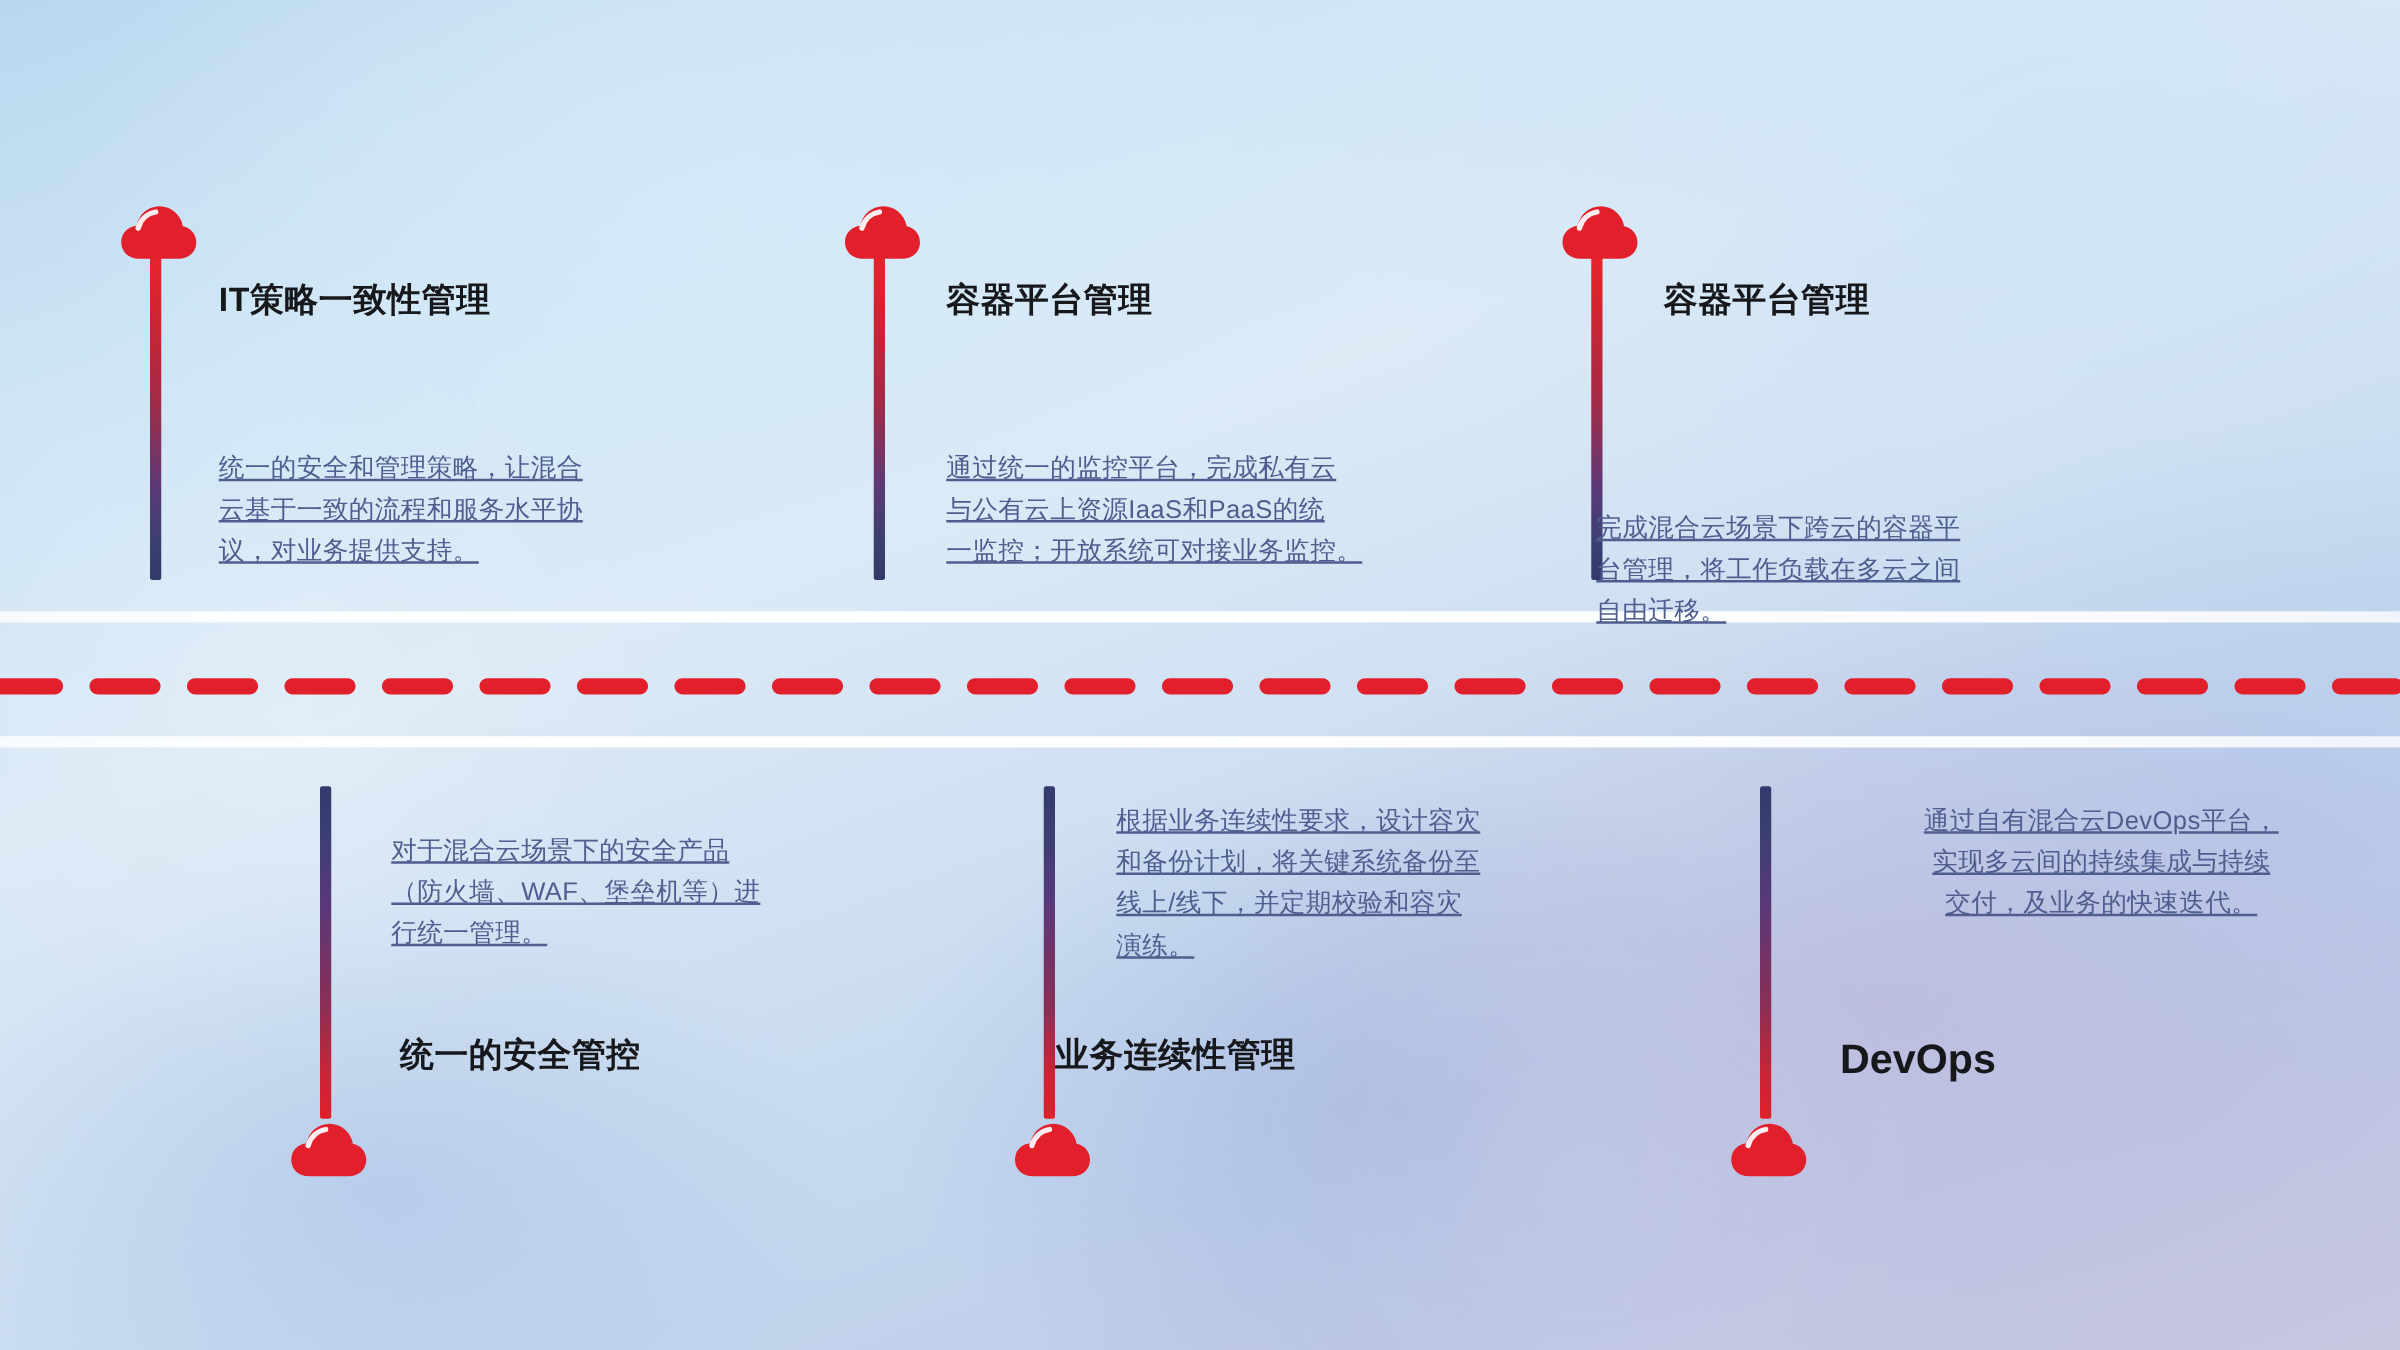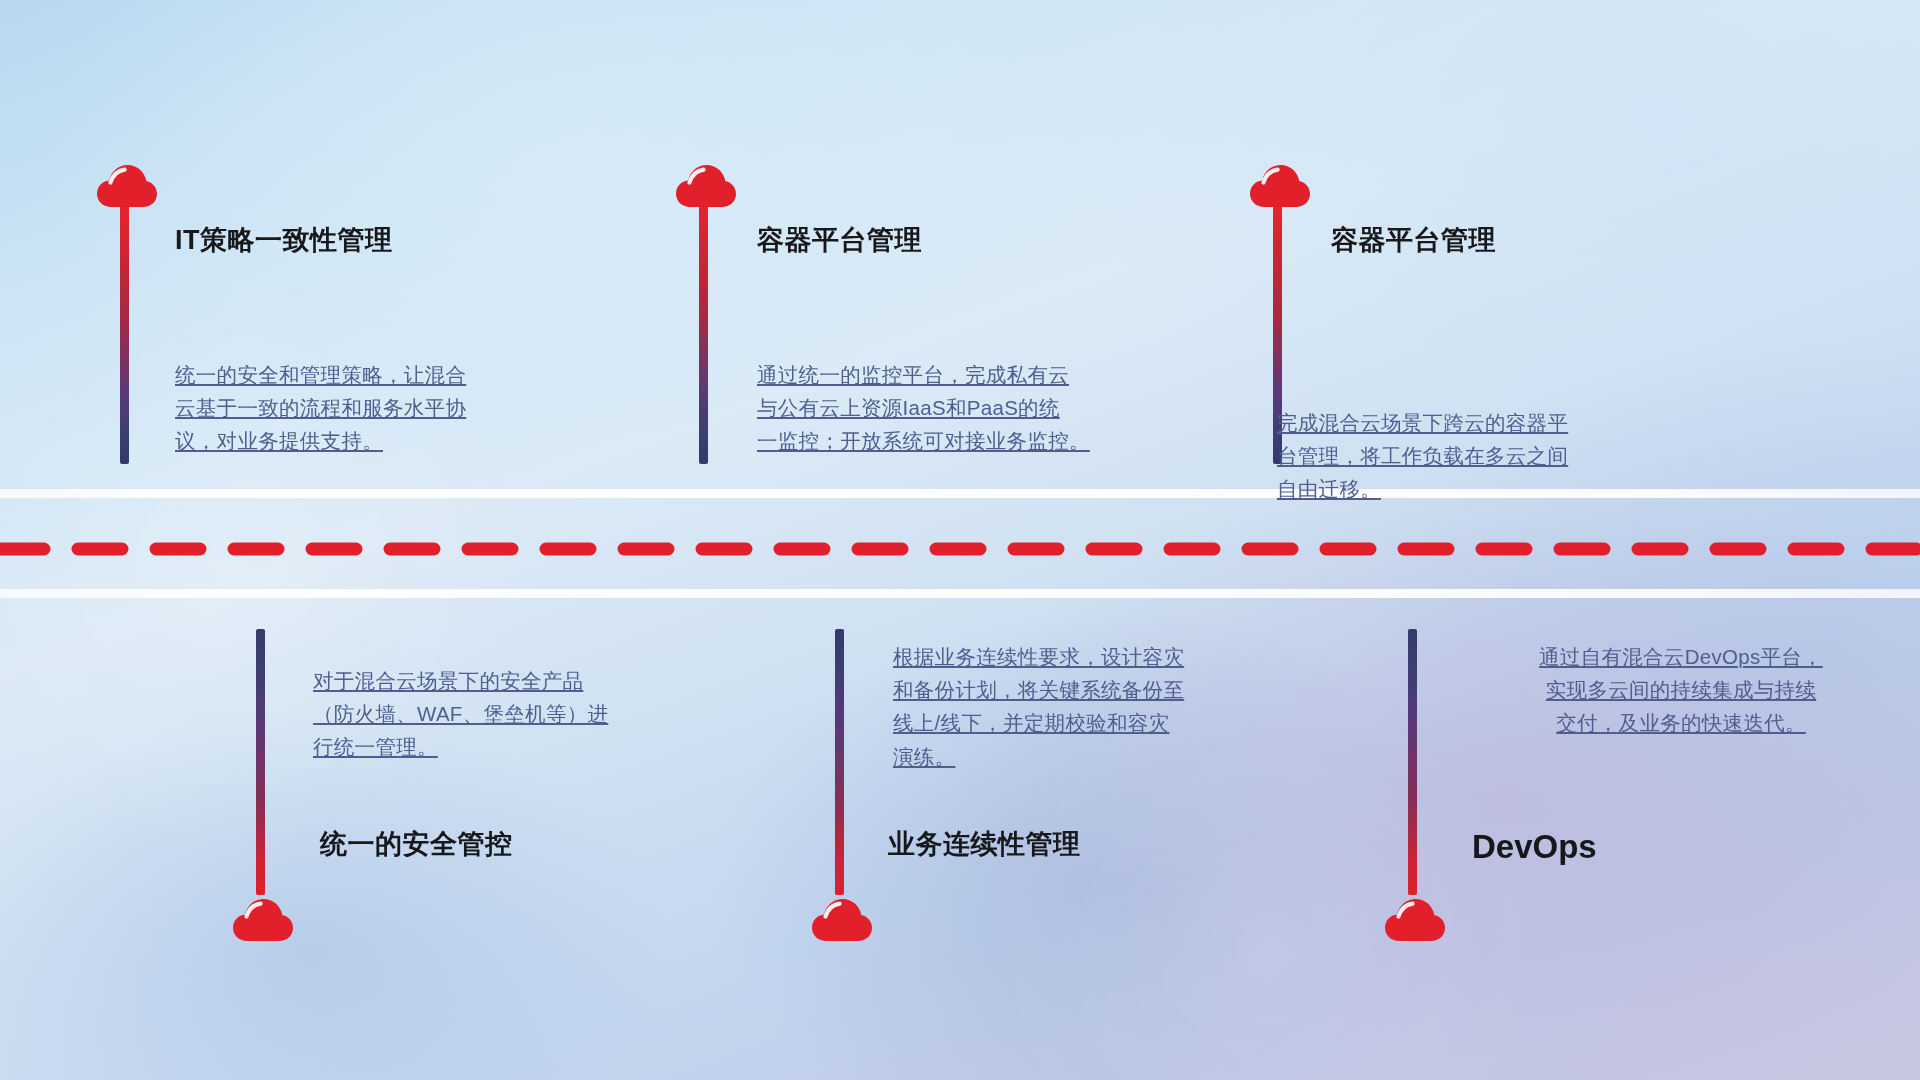--- a/index.html
+++ b/index.html
@@ -190,21 +190,21 @@
       <path d="M14.5 19.5 C16.6 12.5 22.0 7.6 28.6 6.6" fill="none" stroke="#ffffff" stroke-width="4.2" stroke-linecap="round" opacity="0.92"></path>
     </svg>
   </div>
 
   <div class="panel">
     <div class="stem up" style="left:835px; top:629px; height:266px;"></div>
     <div class="panel-body" style="left:893px; top:640px; width:430px;">根据业务连续性要求，设计容灾
 和备份计划，将关键系统备份至
 线上/线下，并定期校验和容灾
 演练。</div>
-    <div class="panel-title" style="left:888px; top:828px;">业务连续性管理</div>
+    <div class="panel-title" style="left:844px; top:828px;">业务连续性管理</div>
     <svg class="cloud-icon" style="left:811px; top:897px;" viewBox="0 0 62 46">
       <path d="M15.5 44 C6.4 44 1 38.1 1 30.6 C1 23.6 6.2 18.1 13.2 17.5 C15.0 8.6 22.4 2 31.6 2 C41.0 2 48.8 8.9 50.3 18.0 C56.4 19.2 61 24.4 61 30.8 C61 38.2 55.4 44 46.6 44 Z" fill="#e2202c"></path>
       <path d="M14.5 19.5 C16.6 12.5 22.0 7.6 28.6 6.6" fill="none" stroke="#ffffff" stroke-width="4.2" stroke-linecap="round" opacity="0.92"></path>
     </svg>
   </div>
 
   <div class="panel">
     <div class="stem up" style="left:1408px; top:629px; height:266px;"></div>
     <div class="panel-body" style="left:1466px; top:640px; width:430px;text-align:center;">通过自有混合云DevOps平台，
 实现多云间的持续集成与持续

